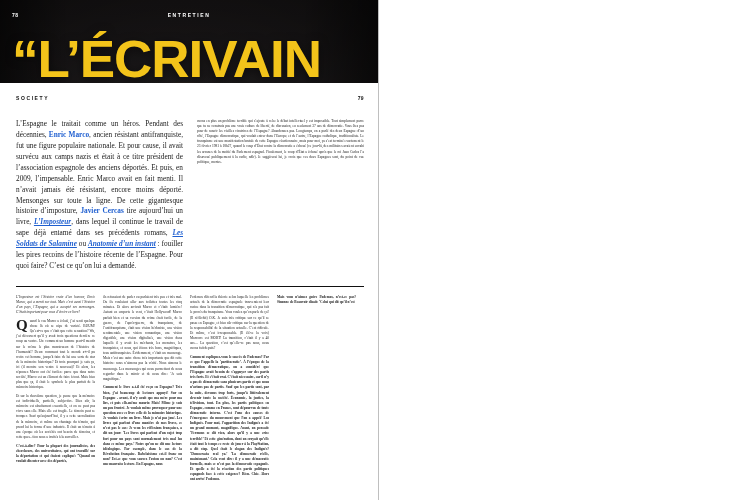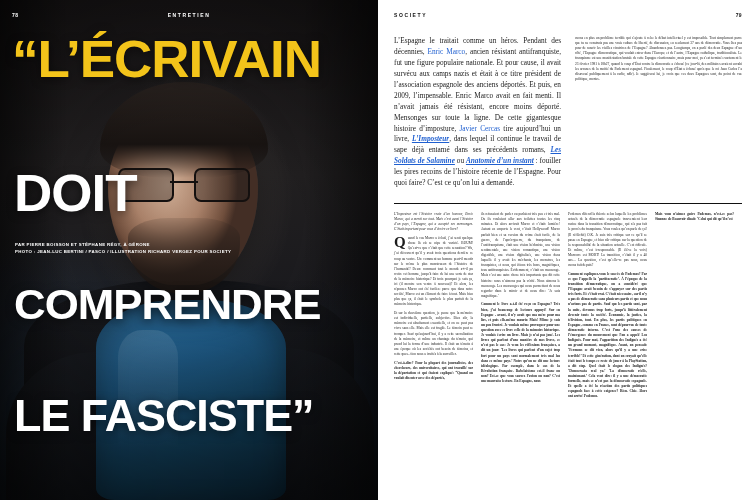--- a/index.html
+++ b/index.html
@@ -11,20 +11,21 @@
     width: 756px;
     height: 500px;
     overflow: hidden;
     font-family: "Liberation Sans", sans-serif;
   }
   .spread {
     position: relative;
     width: 756px;
     height: 500px;
     display: flex;
+    flex-direction: column;
   }
 
   
   .page-left {
     position: relative;
     width: 378px;
     height: 500px;
     background: #111012;
     overflow: hidden;
   }
@@ -277,21 +278,21 @@
   .chapeau .col {
     width: 168px;
     font-family: "Liberation Serif", serif;
     font-size: 7.3px;
     line-height: 1.5;
     color: #1a1a1a;
     text-align: justify;
   }
   .lnk {
     color: #1f5fd0;
-    font-weight: normal;
+    font-weight: bold;
   }
   .lnk-ital {
     color: #1f5fd0;
     font-style: italic;
     font-weight: bold;
     text-decoration: underline;
   }
   .rule {
     height: 1px;
     background: #111;

